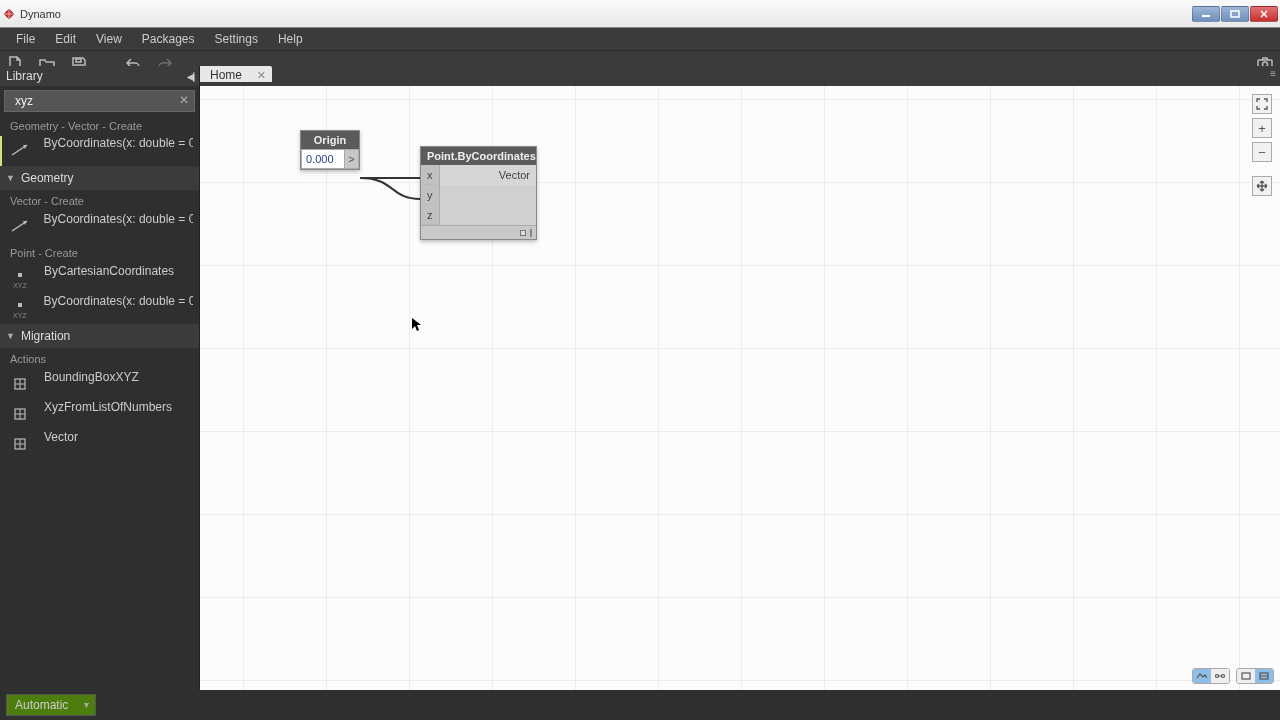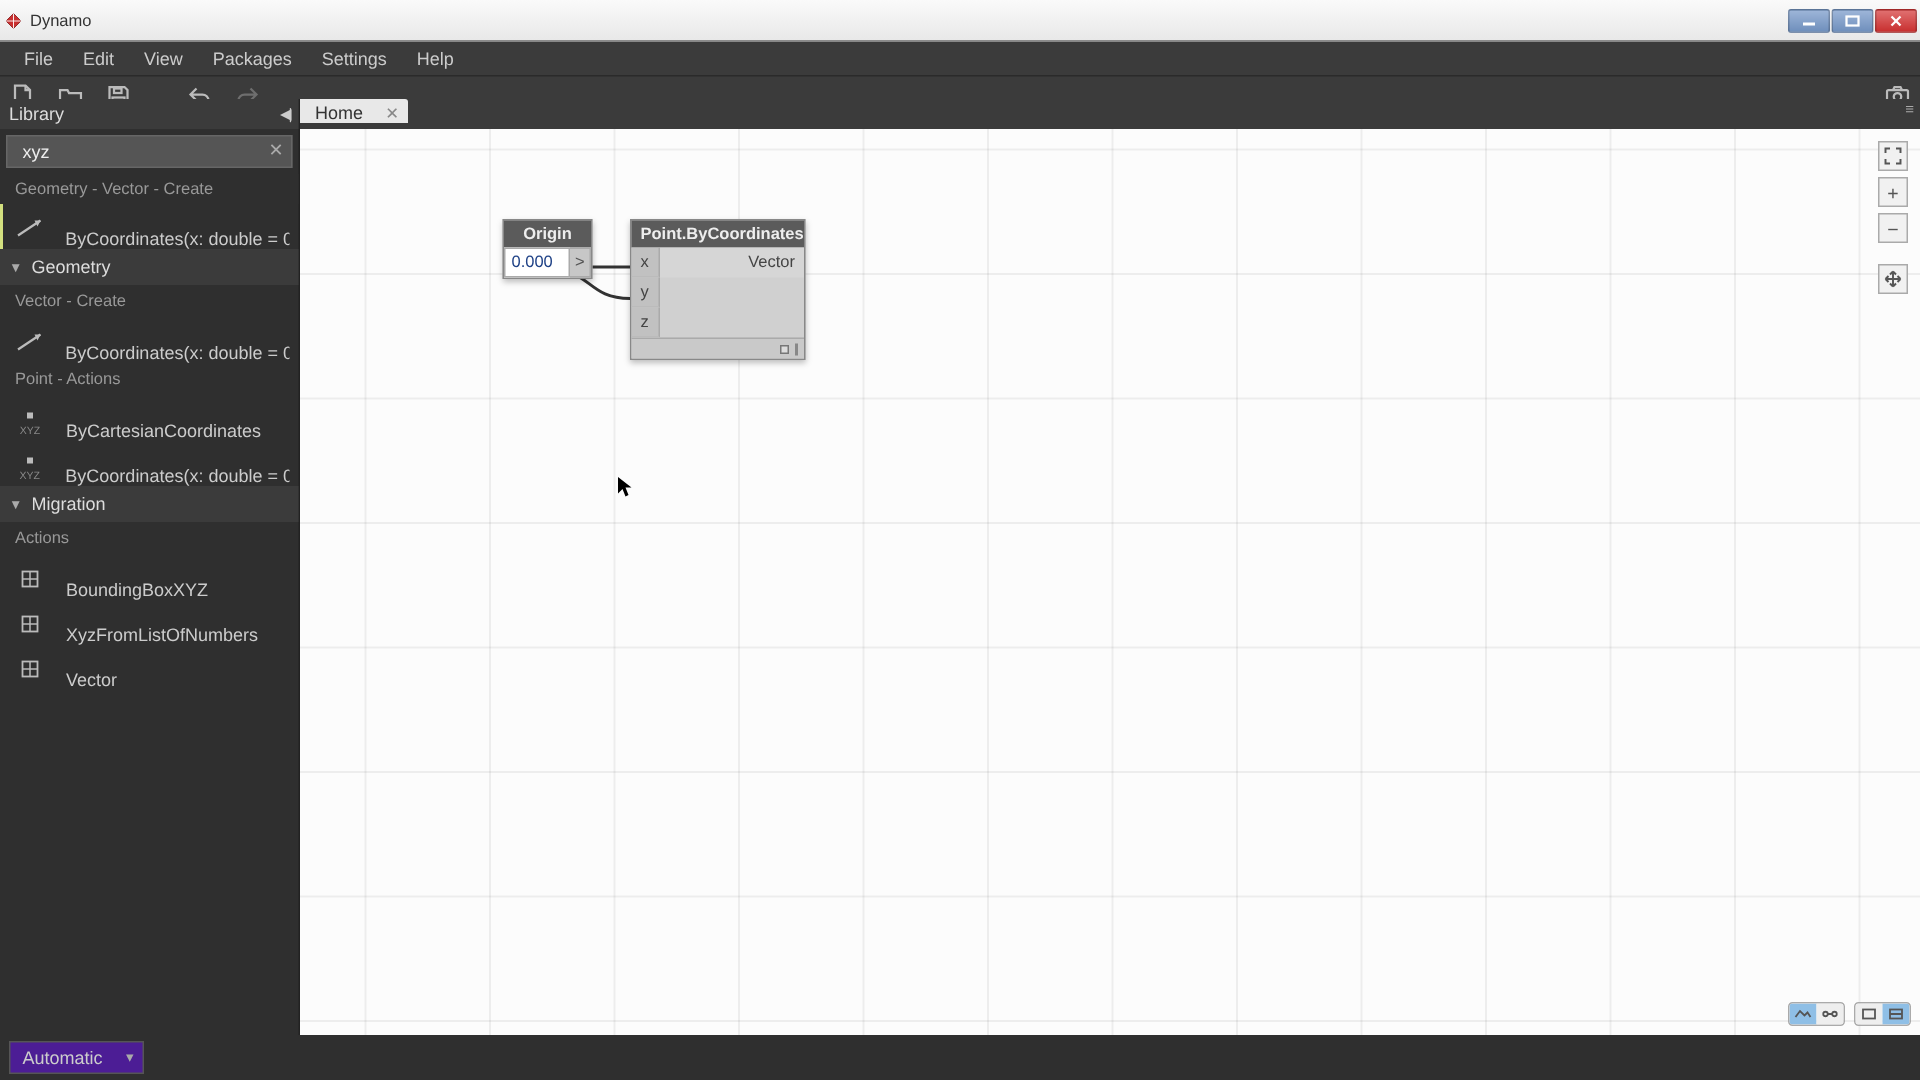--- a/index.html
+++ b/index.html
@@ -30,21 +30,21 @@
 .main { position: absolute; top: 66px; bottom: 30px; left: 0; right: 0; display: flex; }
 
 
 .library { width: 200px; background: #2f2f2f; color: #ccc; display: flex; flex-direction: column; font-size: 12px; border-right:1px solid #222; }
 .library-header { height: 20px; background: #3b3b3b; display: flex; align-items: center; padding: 0 6px; font-size: 12px; color: #ddd; }
 .library-header .collapse { margin-left: auto; font-size:10px; letter-spacing:-2px; color:#ccc; }
 .search-wrap { position: relative; padding: 4px 4px; }
 .search-input { width: 100%; height: 22px; background: #555; border: 1px solid #666; color: #eee; padding: 0 18px 0 10px; font-size: 12px; outline: none; }
 .search-clear { position: absolute; right: 8px; top: 7px; width: 14px; height: 14px; color: #aaa; font-size: 12px; cursor: pointer; display:flex; align-items:center; justify-content:center; }
 .crumb { background: #2f2f2f; color: #999; font-size: 11px; padding: 4px 10px; }
-.lib-row { display: flex; align-items: flex-end; height: 30px; padding: 0 6px 0 6px; gap: 10px; cursor: pointer; }
+.lib-row { display: flex; align-items: flex-start; height: 30px; padding: 0 6px 0 6px; gap: 10px; cursor: pointer; }
 .lib-row.highlight { border-left: 2px solid #d3e07f; padding-left:4px; }
 .lib-icon { width: 28px; height: 28px; display: flex; flex-direction:column; align-items: center; justify-content: center; }
 .lib-icon svg { width: 22px; height: 16px; }
 .lib-sublabel { font-size:7px; color:#888; line-height:1; margin-top:-1px; }
 .lib-label { color: #ccc; font-size: 12px; white-space: nowrap; overflow: hidden; }
 .cat-header { display: flex; align-items: center; height: 24px; background: #3b3b3b; color: #ddd; font-size: 12px; padding: 0 6px; gap: 6px; cursor: pointer; }
 .cat-header .arrow { font-size: 9px; color: #aaa; }
 .subcrumb { color: #999; font-size: 11px; padding: 5px 10px; }
 .subcrumb.small { font-size:11px; }
 
@@ -92,21 +92,21 @@
 .geom-toggle .g { width:18px; height:14px; background:#eee; display:flex; align-items:center; justify-content:center; }
 .geom-toggle .g.active { background:#8fbfe6; }
 .geom-toggle svg { width:12px; height:10px; stroke:#555; fill:none; stroke-width:1.2; }
 
 
 .cursor { position:absolute; width:10px; height:14px; pointer-events:none; }
 .cursor svg { width:10px; height:14px; }
 
 
 .statusbar { position: absolute; bottom: 0; left: 0; right: 0; height: 30px; background: #2f2f2f; display: flex; align-items: center; padding: 0 6px; }
-.run-mode { background: #4c1d95; border: 1px solid #555; color: #ccc; font-size: 12px; height: 22px; padding: 0 22px 0 8px; display: flex; align-items: center; position: relative; min-width: 90px; cursor: pointer; }
+.run-mode { background: #4d7c0f; border: 1px solid #555; color: #ccc; font-size: 12px; height: 22px; padding: 0 22px 0 8px; display: flex; align-items: center; position: relative; min-width: 90px; cursor: pointer; }
 .run-mode::after { content: "▾"; position: absolute; right: 6px; top: 4px; font-size: 10px; color: #aaa; }
 </style>
 </head>
 <body>
 
 <div class="titlebar">
   <span class="app-icon">
     <svg viewBox="0 0 12 12">
         <path d="M1 6 L6 1 L11 6 L6 11 Z" fill="#c83030" stroke="#8a1f1f" stroke-width=".6"></path>
         <path d="M6 1 L6 11 M1 6 L11 6" stroke="#fff" stroke-width=".6"></path>
@@ -212,21 +212,21 @@
     <div class="subcrumb">Vector - Create</div>
     <div class="lib-row">
       <span class="lib-icon">
           <svg viewBox="0 0 22 16">
             <line x1="3" y1="13" x2="18" y2="3" stroke="#bbb" stroke-width="1.5"></line>
             <polygon points="18,3 14,3 16,7" fill="#bbb"></polygon>
           </svg>
         </span>
       <span class="lib-label">ByCoordinates(x: double = 0</span>
     </div>
-    <div class="subcrumb small">Point - Actions</div>
+    <div class="subcrumb small">Point - Create</div>
     <div class="lib-row">
       <span class="lib-icon">
           <svg viewBox="0 0 22 16">
             <rect x="9" y="6" width="4" height="4" fill="#bbb"></rect>
           </svg>
           <span class="lib-sublabel">XYZ</span>
         </span>
       <span class="lib-label">ByCartesianCoordinates</span>
     </div>
     <div class="lib-row">
@@ -284,21 +284,21 @@
       </div>
       <span class="menu-icon">≡</span>
     </div>
     <div class="canvas">
 
       <svg class="wires">
         <path d="M160 92 C 190 92, 195 92, 220 92" stroke="#333" stroke-width="2" fill="none"></path>
         <path d="M160 92 C 195 92, 190 113, 220 113" stroke="#333" stroke-width="2" fill="none"></path>
       </svg>
 
-      <div class="node origin-node" style="left:100px; top:60px;margin-left:35px;">
+      <div class="node origin-node" style="left:100px; top:44px;">
         <div class="node-header">Origin</div>
         <div class="origin-body">
           <div class="origin-input">0.000</div>
           <div class="origin-output">&gt;</div>
         </div>
       </div>
 
       <div class="node" style="left:220px; top:60px; width:117px;">
         <div class="node-header">Point.ByCoordinates</div>
         <div class="node-body">

